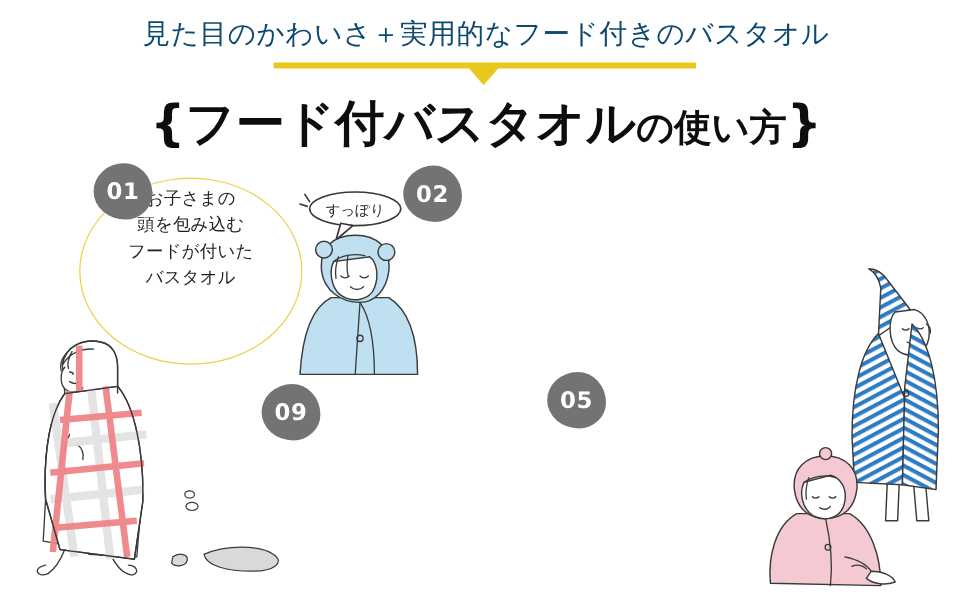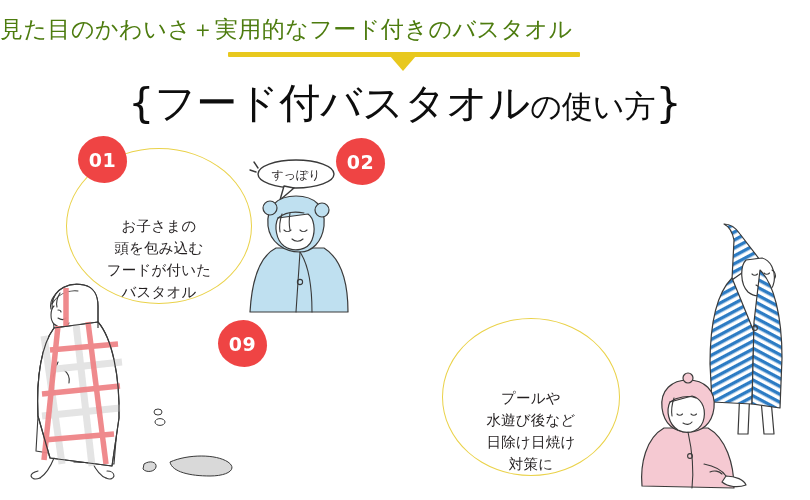--- a/index.html
+++ b/index.html
@@ -9,71 +9,71 @@
     font-family:"DejaVu Sans","Liberation Sans",sans-serif;
     color:#231f20;
     overflow:hidden;
     position:relative;
   }
   #stage { position:relative; width:810px; height:500px; background:#fff; }
 
   
   .subtitle {
     position:absolute; left:0; top:16px; width:810px;
-    text-align:left;
+    text-align:center;
     font-size:23px; line-height:1.2;
     letter-spacing:0.5px;
     font-weight:400;
-    color:#4d7c0f;
+    color:#0c4a6e;
     white-space:nowrap;
   }
   .underline {
     position:absolute; left:228px; top:52px;
     width:352px; height:5px;
     background:#e8c81e;
     border-radius:1px;
   }
   .tri {
     position:absolute; left:390px; top:56px;
     width:0; height:0;
     border-left:13px solid transparent;
     border-right:13px solid transparent;
     border-top:15px solid #e8c81e;
   }
   .title {
     position:absolute; left:0; top:76px; width:810px;
     text-align:center; white-space:nowrap;
-    font-weight:normal;
+    font-weight:bold;
     color:#0d0d0d;
   }
   .title .big { font-size:41px; letter-spacing:0px; }
   .title .brace { font-size:41px; }
   .title .small { font-size:31px; }
 
   
   .bubble {
     position:absolute;
     border:1.6px solid #ead24a;
     border-radius:50%;
     background:rgba(255,255,255,0.82);
-    display:flex; align-items:flex-end; justify-content:center;
+    display:flex; align-items:flex-start; justify-content:center;
   }
   .bubble-text {
     text-align:center;
     font-size:14.5px;
     line-height:1.52;
     color:#231f20;
     letter-spacing:0.2px;
     white-space:pre-line;
     padding-top:6px;
   }
   .badge {
     position:absolute;
     width:49px; height:47px;
-    background:#ef4444;
+    background:#737373;
     border-radius:52% 48% 46% 54% / 50% 54% 46% 50%;
     display:flex; align-items:center; justify-content:center;
     color:#fff;
     font-size:19px;
     font-weight:bold;
     letter-spacing:0.5px;
     z-index:6;
   }
 
   
@@ -268,20 +268,15 @@
 フードが付いた
 バスタオル</div>
   </div>
   <div class="badge" id="n1">01</div>
 
   <div class="badge" id="n2">02</div>
 
 
   <div class="badge" id="n4">09</div>
 
-  <div class="bubble" id="b5">
-    <div class="bubble-text">プールや
-水遊び後など
-日除け日焼け
-対策に</div>
-  </div>
+  <div class="badge" id="n5">05</div>
 
 </div>
 
 </body></html>

